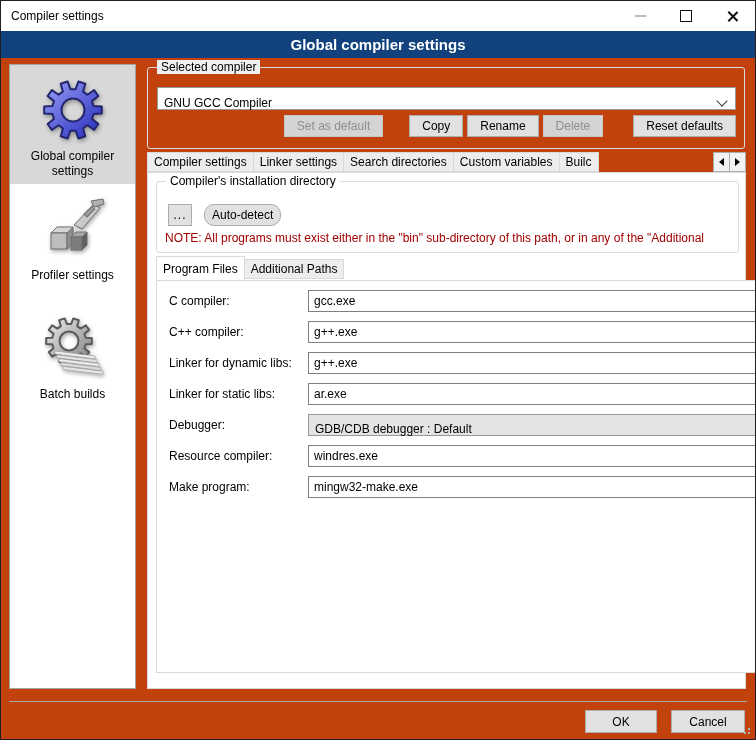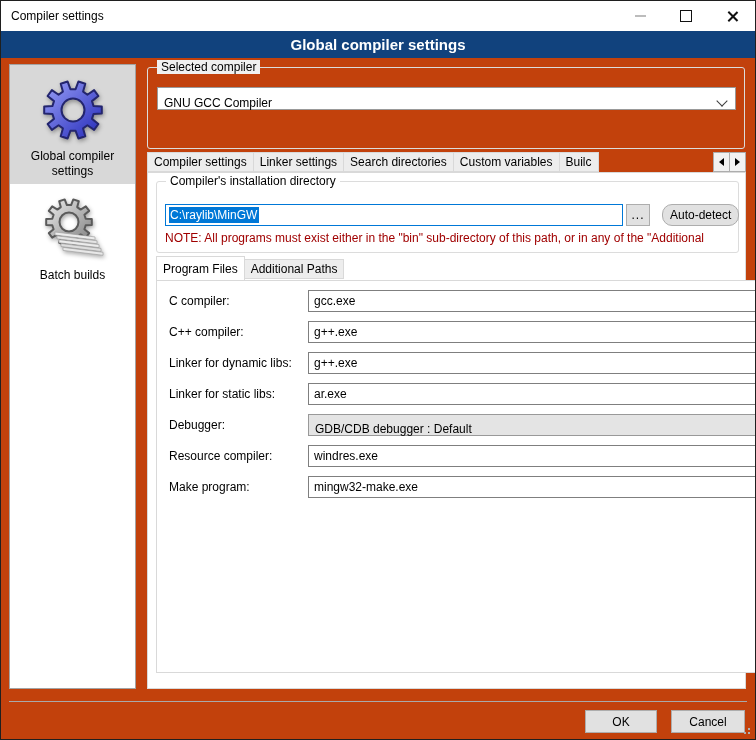--- a/index.html
+++ b/index.html
@@ -124,20 +124,36 @@
     <div class="sb-icon"><svg width="64" height="64" viewBox="0 0 64 64">
               <defs>
                 <linearGradient id="gb" x1="0" y1="0" x2="1" y2="1">
                   <stop offset="0" stop-color="#9aa0f8"></stop>
                   <stop offset="1" stop-color="#2228b8"></stop>
                 </linearGradient>
               </defs>
               <path d="M60.8,28.4L60.8,35.6L52.6,35.9L51.0,40.9L57.4,46.0L53.1,51.9L46.4,47.3L42.1,50.4L44.3,58.2L37.4,60.5L34.6,52.8L29.4,52.8L26.6,60.5L19.7,58.2L21.9,50.4L17.6,47.3L10.9,51.9L6.6,46.0L13.0,40.9L11.4,35.9L3.2,35.6L3.2,28.4L11.4,28.1L13.0,23.1L6.6,18.0L10.9,12.1L17.6,16.7L21.9,13.6L19.7,5.8L26.6,3.5L29.4,11.2L34.6,11.2L37.4,3.5L44.3,5.8L42.1,13.6L46.4,16.7L53.1,12.1L57.4,18.0L51.0,23.1L52.6,28.1ZM43.5,32 A11.5,11.5 0 1 0 20.5,32 A11.5,11.5 0 1 0 43.5,32Z" fill="url(#gb)" fill-rule="evenodd" stroke="#23256e" stroke-width="2" stroke-linejoin="round"></path>
             </svg></div>
     <div class="sb-label">Global compiler settings</div>
+  </div>
+        <div class="sb-item">
+    <div class="sb-icon"><svg width="64" height="64" viewBox="0 0 64 64">
+              <g stroke="#6f6f6f" stroke-width="1">
+                <polygon points="10,36 16,30 32,30 26,36" fill="#d6d6d6"></polygon>
+                <rect x="10" y="36" width="16" height="16" fill="#bdbdbd"></rect>
+                <polygon points="26,36 32,30 32,46 26,52" fill="#8f8f8f"></polygon>
+                <polygon points="30,40 35,35 46,35 41,40" fill="#a8a8a8"></polygon>
+                <rect x="30" y="40" width="11" height="13" fill="#7d7d7d"></rect>
+                <polygon points="41,40 46,35 46,48 41,53" fill="#5f5f5f"></polygon>
+                <polygon points="33,28 53,7 59,11 41,32" fill="#c9c9c9"></polygon>
+                <polygon points="50,4 62,2 63,7 53,10" fill="#b0b0b0"></polygon>
+                <rect x="43" y="13" width="11" height="4" transform="rotate(-45 48 15)" fill="#9a9a9a"></rect>
+              </g>
+            </svg></div>
+    <div class="sb-label">Profiler settings</div>
   </div>
         <div class="sb-item">
     <div class="sb-icon"><svg width="64" height="64" viewBox="0 0 64 64">
               <defs>
                 <linearGradient id="gg" x1="0" y1="0" x2="1" y2="1">
                   <stop offset="0" stop-color="#eeeeee"></stop>
                   <stop offset="1" stop-color="#7d7d7d"></stop>
                 </linearGradient>
               </defs>
               <path d="M50.8,22.1L50.8,27.9L44.7,28.2L43.4,32.2L48.2,36.1L44.8,40.7L39.6,37.4L36.2,39.9L37.8,45.8L32.3,47.6L30.1,41.9L25.9,41.9L23.7,47.6L18.2,45.8L19.8,39.9L16.4,37.4L11.2,40.7L7.8,36.1L12.6,32.2L11.3,28.2L5.2,27.9L5.2,22.1L11.3,21.8L12.6,17.8L7.8,13.9L11.2,9.3L16.4,12.6L19.8,10.1L18.2,4.2L23.7,2.4L25.9,8.1L30.1,8.1L32.3,2.4L37.8,4.2L36.2,10.1L39.6,12.6L44.8,9.3L48.2,13.9L43.4,17.8L44.7,21.8ZM37.5,25 A9.5,9.5 0 1 0 18.5,25 A9.5,9.5 0 1 0 37.5,25Z" fill="url(#gg)" fill-rule="evenodd" stroke="#5a5a5a" stroke-width="2" stroke-linejoin="round"></path>
@@ -152,20 +168,27 @@
     <div class="sb-label">Batch builds</div>
   </div>
       </div>
 
     <div class="groupbox g1">
       <span class="group-label">Selected compiler</span>
       <div class="combo" id="main-combo">
         <span class="val">GNU GCC Compiler</span>
         <span class="chev"></span>
       </div>
+      <div class="action-row" id="action-row">
+          <div class="btn action-btn disabled">Set as default</div>
+          <div class="btn action-btn">Copy</div>
+          <div class="btn action-btn">Rename</div>
+          <div class="btn action-btn disabled">Delete</div>
+          <div class="btn action-btn">Reset defaults</div>
+        </div>
     </div>
 
     <div class="tabstrip">
       <div class="tab-list" id="tab-list">
           <div class="tab">Compiler settings</div>
           <div class="tab">Linker settings</div>
           <div class="tab">Search directories</div>
           <div class="tab">Custom variables</div>
           <div class="tab">Builc</div>
         </div>
@@ -177,23 +200,20 @@
             <span class="tri tri-r"></span>
           </div>
       </div>
     </div>
 
     <div class="tabpanel">
 
       <div class="groupbox dir-group">
         <span class="group-label gl-white">Compiler's installation directory</span>
         <div class="dir-row">
-          <div class="textbox dir-input" id="dir-input" style="border-color: rgb(0, 120, 215);">
-            <span class="sel-text" style="background: rgb(0, 120, 215);">C:\raylib\MinGW</span>
-          </div>
           <div class="btn small-btn">...</div>
           <div class="btn autodetect">Auto-detect</div>
         </div>
         <div class="note" style="color: rgb(160, 0, 0);">NOTE: All programs must exist either in the "bin" sub-directory of this path, or in any of the "Additional</div>
       </div>
 
       <div class="subtabstrip" id="subtab-list">
           <div class="tab active">Program Files</div>
           <div class="tab">Additional Paths</div>
         </div>

